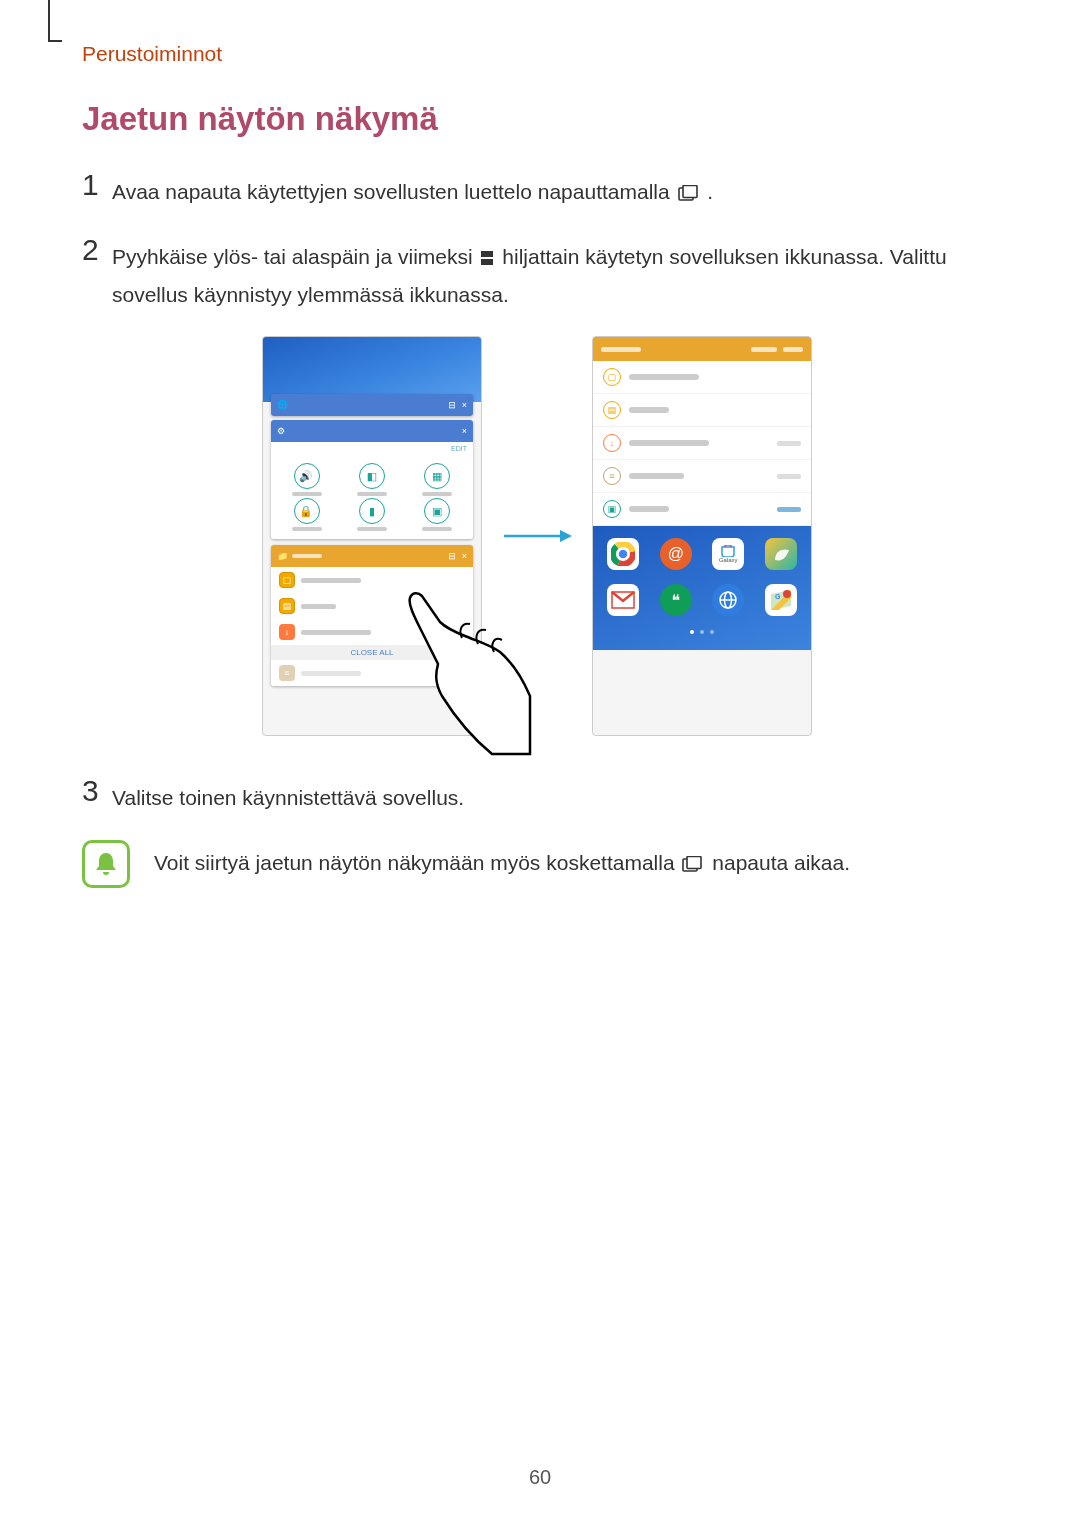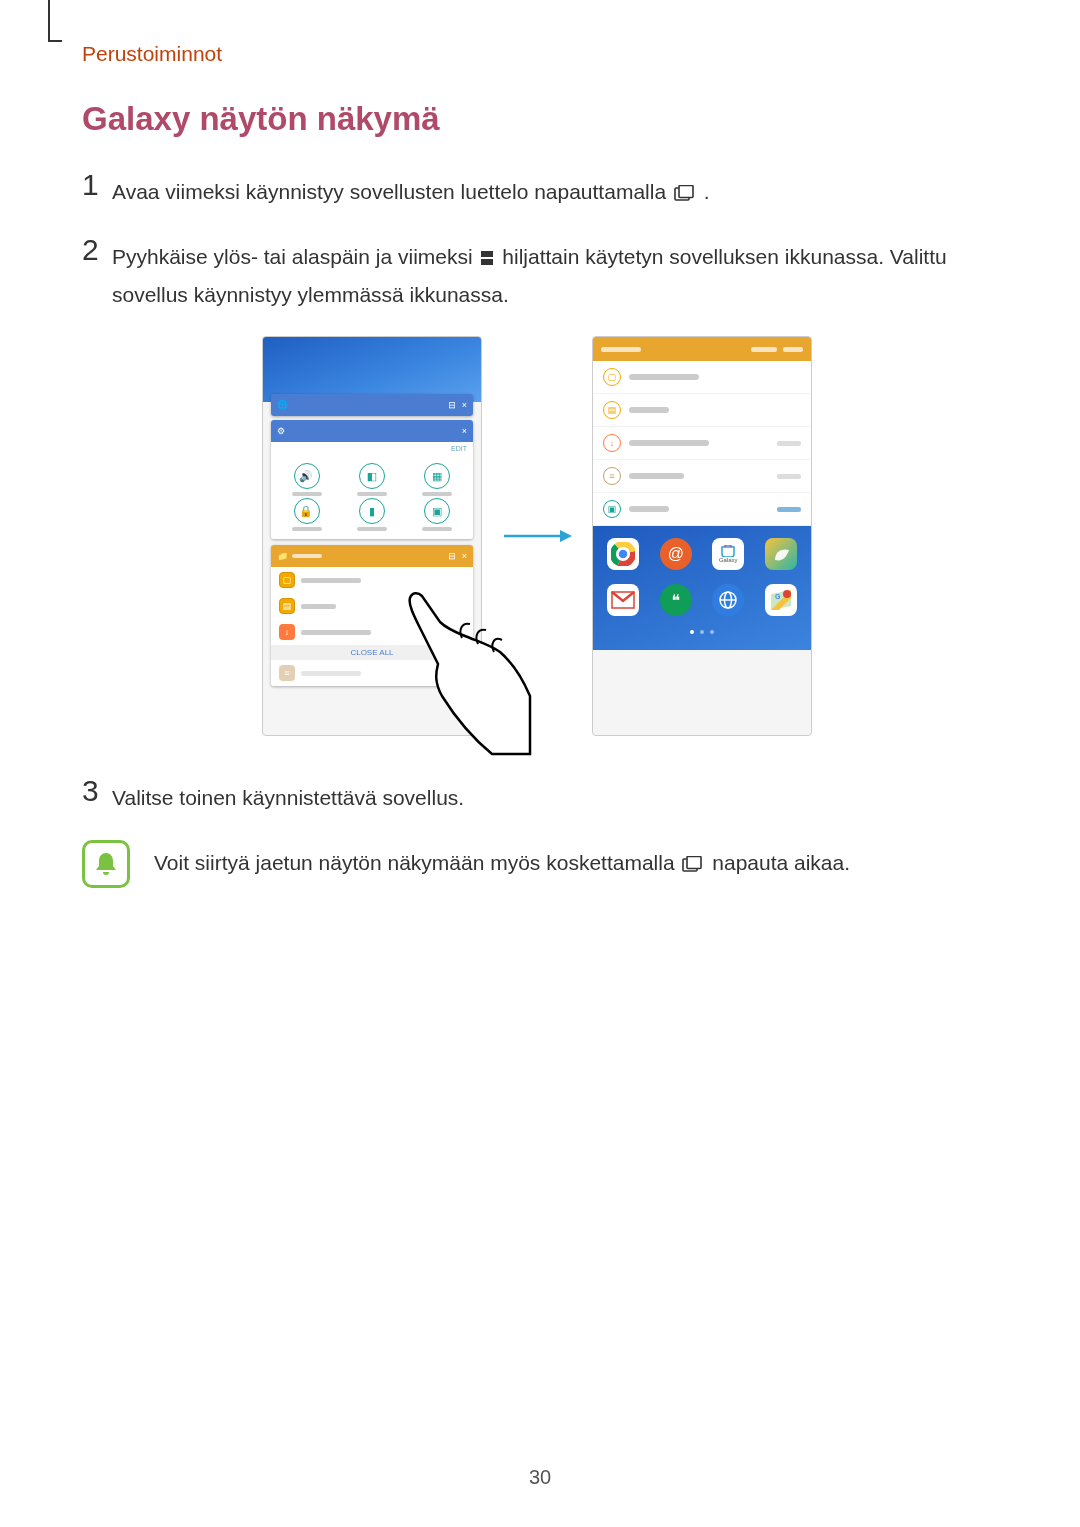--- a/index.html
+++ b/index.html
@@ -200,26 +200,26 @@
   }
 </style>
 </head>
 <body>
 
 <div class="binding-mark"></div>
 <div class="binding-tick"></div>
 <div class="header-label">Perustoiminnot</div>
 
 <div class="content">
-  <h1 class="title">Galaxy näytön näkymä</h1>
+  <h1 class="title">Jaetun näytön näkymä</h1>
 
   <div class="step">
     <div class="step-num">1</div>
     <div class="step-text">
-      <span>Avaa viimeksi käynnistyy sovellusten luettelo napauttamalla </span>
+      <span>Avaa napauta käytettyjen sovellusten luettelo napauttamalla </span>
       <span class="inline-icon">
         <svg width="22" height="16" viewBox="0 0 22 16">
           <rect x="1" y="3" width="14" height="12" rx="1" fill="none" stroke="#333" stroke-width="1.6"></rect>
           <rect x="5" y="0.5" width="14" height="12" rx="1" fill="#fff" stroke="#333" stroke-width="1.6"></rect>
         </svg>
       </span>
       <span>.</span>
     </div>
   </div>
 
@@ -454,13 +454,13 @@
         <svg width="22" height="16" viewBox="0 0 22 16">
           <rect x="1" y="3" width="14" height="12" rx="1" fill="none" stroke="#333" stroke-width="1.6"></rect>
           <rect x="5" y="0.5" width="14" height="12" rx="1" fill="#fff" stroke="#333" stroke-width="1.6"></rect>
         </svg>
       </span>
       <span> napauta aikaa.</span>
     </div>
   </div>
 </div>
 
-<div class="page-number">30</div>
+<div class="page-number">60</div>
 
 </body></html>

